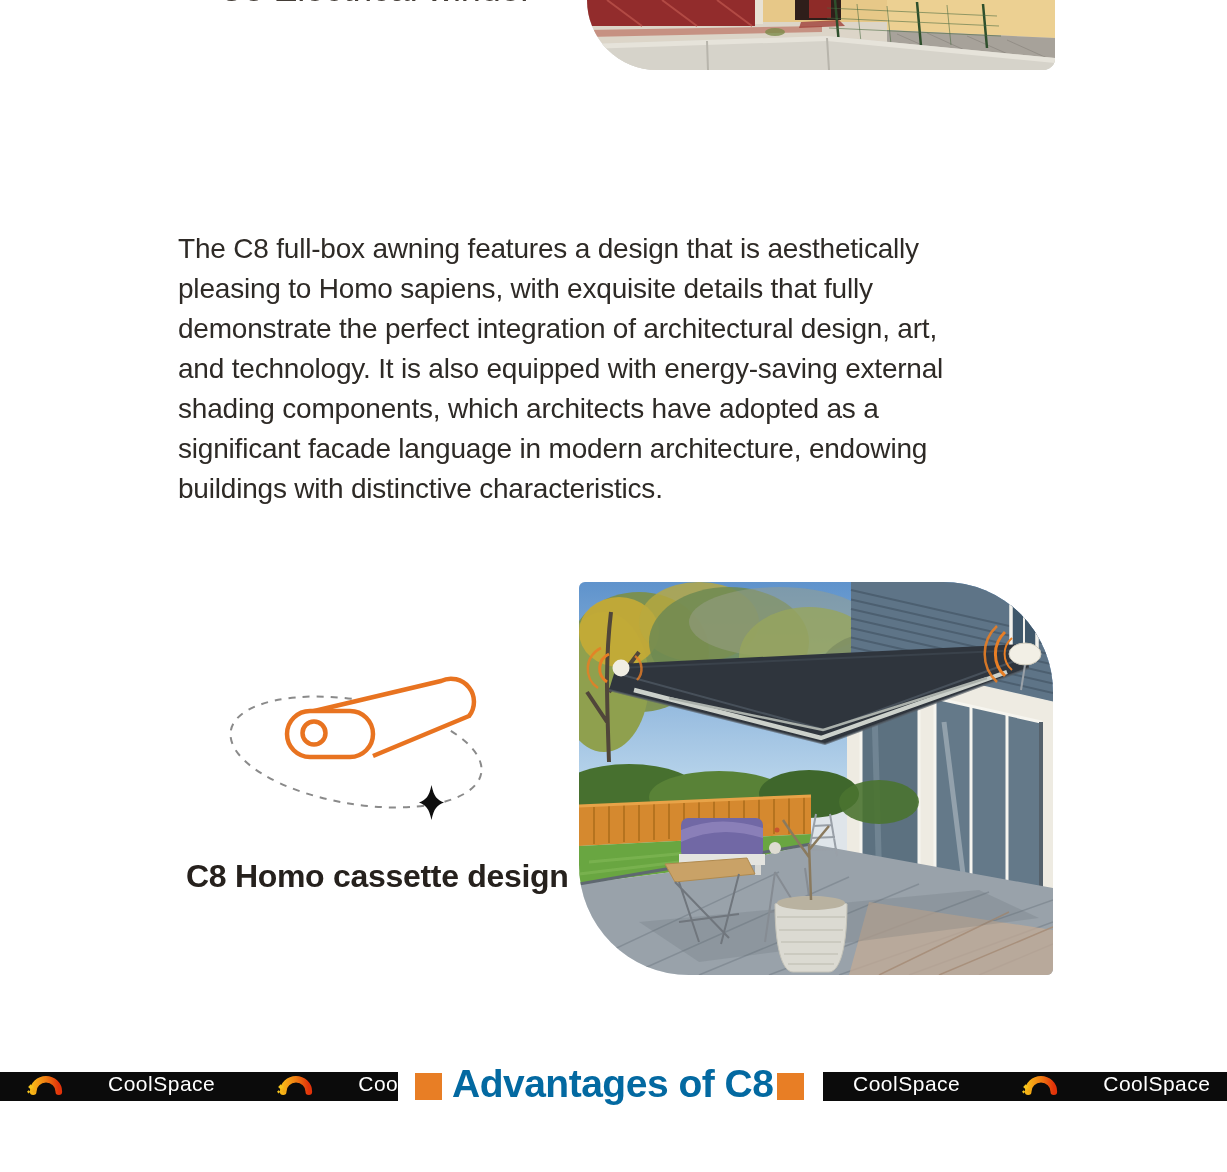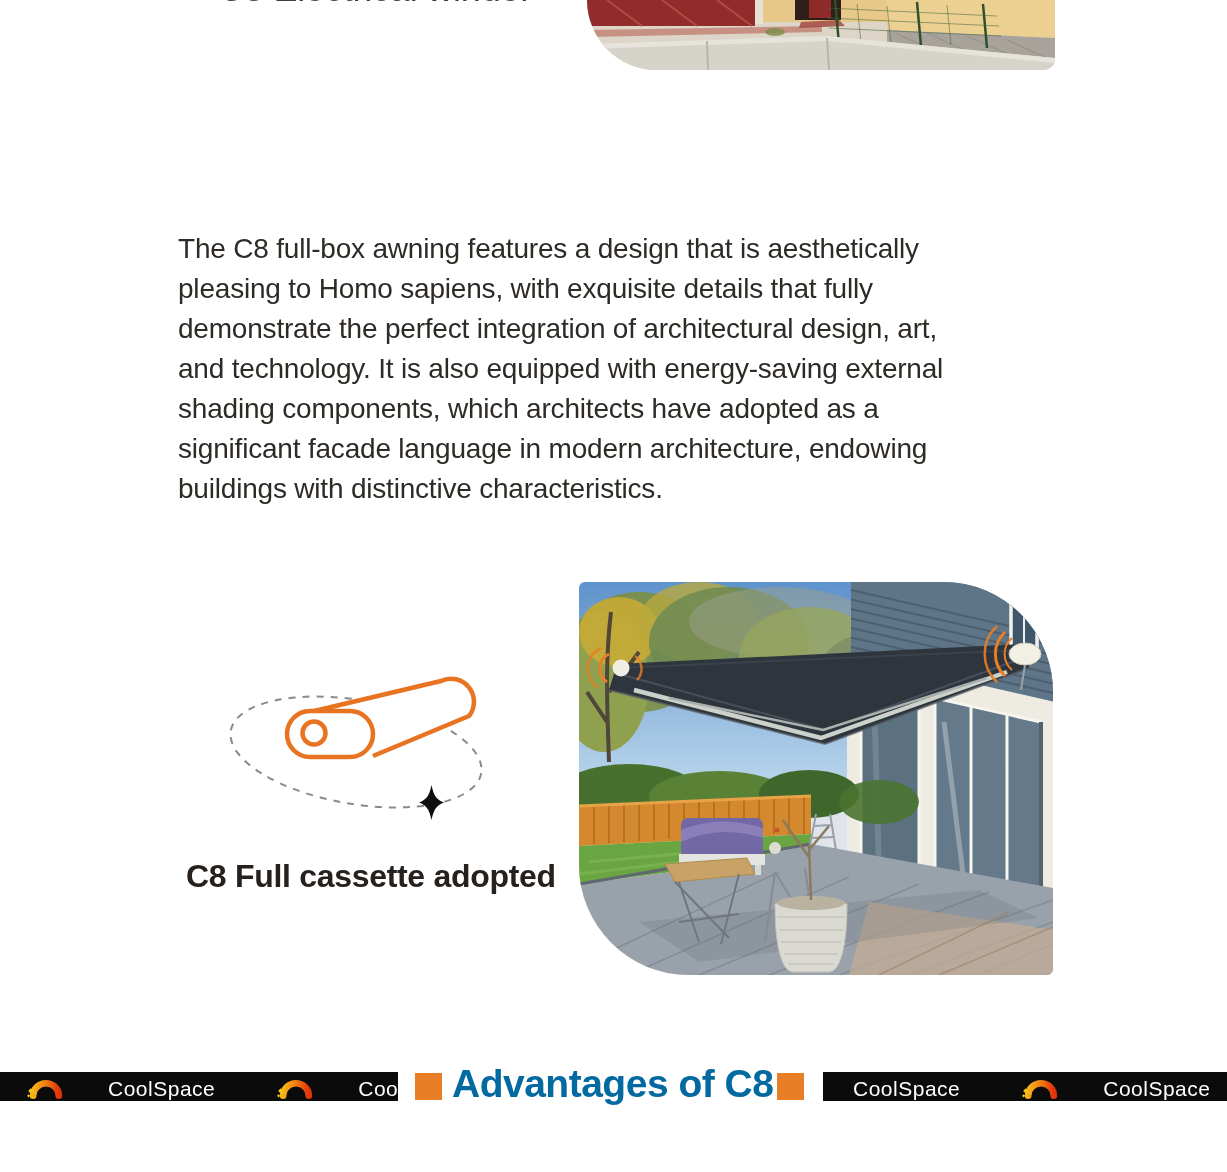--- a/index.html
+++ b/index.html
@@ -26,21 +26,21 @@
   .illustration svg{display:block;width:100%;height:100%;}
 
   .feature-caption{
     position:absolute;left:186px;top:858px;margin:0;
     font-size:32px;font-weight:600;letter-spacing:-0.3px;color:#26211d;white-space:nowrap;
   }
 
   
   .strip{
     position:absolute;top:1072px;height:29px;background:#0b0b0b;
-    display:flex;align-items:flex-end;overflow:hidden;
+    display:flex;align-items:flex-start;overflow:hidden;
   }
   .strip-left{left:0;width:398px;padding-left:27px;box-sizing:border-box;}
   .strip-right{left:823px;width:404px;padding-left:30px;box-sizing:border-box;}
   .brand-text{color:#ffffff;font-size:21px;letter-spacing:0.5px;white-space:nowrap;flex:0 0 auto;}
   .logo{width:38px;height:25px;flex:0 0 auto;}
   .gap-a{margin-left:43px;}
   .gap-b{margin-left:62px;}
 
   .accent-square{position:absolute;top:1073px;width:27px;height:27px;background:#E87E25;}
   .accent-square.left{left:415px;}
@@ -112,21 +112,21 @@
   <div class="illustration">
     <svg viewBox="0 0 300 180">
       <ellipse cx="146" cy="97" rx="127" ry="52" transform="rotate(9.6 146 97)" fill="none" stroke="#8a8a8a" stroke-width="2" stroke-dasharray="7 7"></ellipse>
       <path d="M100,57 L231,26 A23,23 0 0 1 259,61 L163,101" fill="#ffffff" stroke="#E87320" stroke-width="4.5" stroke-linejoin="round"></path>
       <rect x="77" y="56" width="86" height="46" rx="23" fill="#ffffff" stroke="#E87320" stroke-width="4.5"></rect>
       <circle cx="104" cy="78" r="11.5" fill="#ffffff" stroke="#E87320" stroke-width="4.5"></circle>
       <path d="M221.5,130 C224,142 227,144.5 234,147.5 C227,150.5 224,153 221.5,165 C219,153 216,150.5 209,147.5 C216,144.5 219,142 221.5,130 Z" fill="#0e0e0e"></path>
     </svg>
   </div>
 
-  <h3 class="feature-caption">C8 Full cassette adopted</h3>
+  <h3 class="feature-caption">C8 Homo cassette design</h3>
 
   <div class="photo main-photo">
     <svg viewBox="0 0 474 393" preserveAspectRatio="none">
 
       <rect x="0" y="0" width="474" height="210" fill="url(#skyGrad)"></rect>
 
       <g>
         <ellipse cx="60" cy="70" rx="70" ry="60" fill="#7c8f45" opacity="0.9"></ellipse>
         <ellipse cx="25" cy="100" rx="45" ry="70" fill="#8fa04e"></ellipse>
         <ellipse cx="40" cy="50" rx="40" ry="35" fill="#c7ab35" opacity="0.9"></ellipse>

